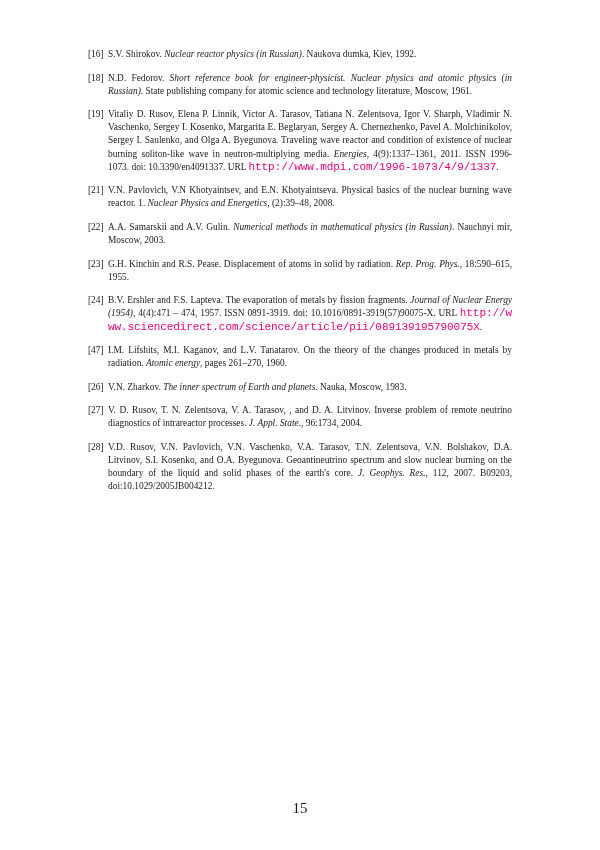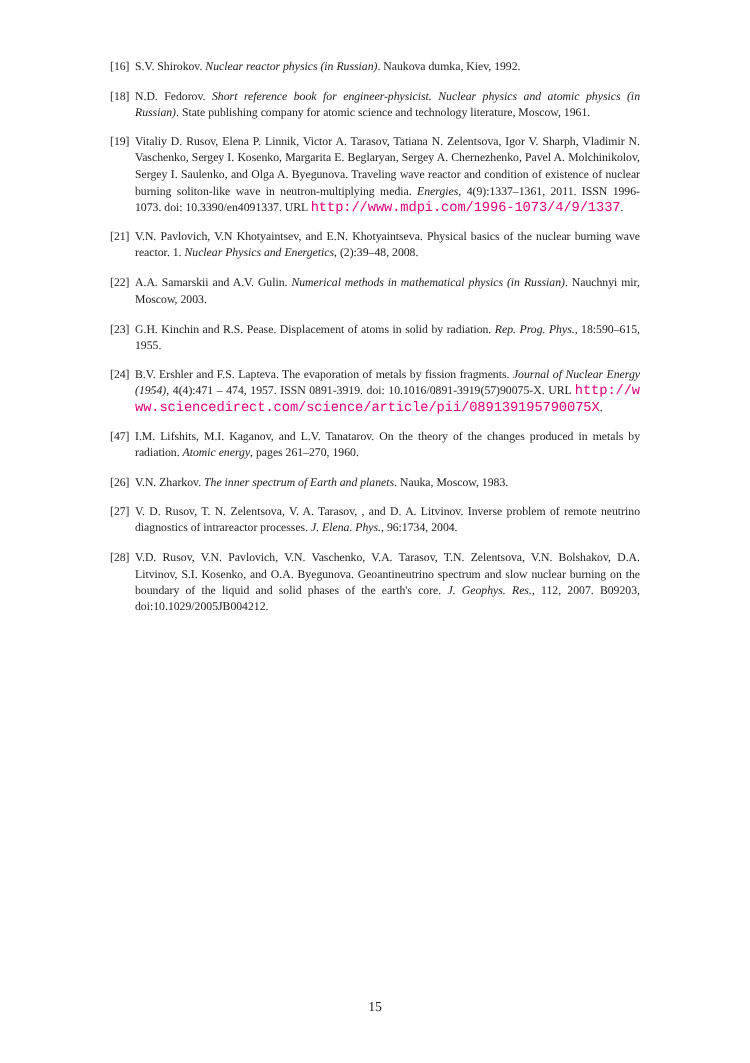--- a/index.html
+++ b/index.html
@@ -70,21 +70,21 @@
     letter-spacing: -0.08px;
     word-break: break-all;
   }
 
   #page-number {
     position: absolute;
     left: 0;
     top: 800px;
     width: 600px;
     text-align: center;
-    font-size: 11px;
+    font-size: 15px;
     color: #1a1a1a;
   }
 </style>
 </head>
 <body>
 
 <div id="page">
 
   <div id="biblio">
       <div class="ref">
@@ -118,21 +118,21 @@
       <div class="ref">
         <span class="ref-label">[47]</span>
         <span class="ref-body"><span>I.M. Lifshits, M.I. Kaganov, and L.V. Tanatarov. On the theory of the changes produced in metals by radiation. </span><span class="it">Atomic energy</span><span>, pages 261–270, 1960.</span></span>
       </div>
       <div class="ref">
         <span class="ref-label">[26]</span>
         <span class="ref-body"><span>V.N. Zharkov. </span><span class="it">The inner spectrum of Earth and planets</span><span>. Nauka, Moscow, 1983.</span></span>
       </div>
       <div class="ref">
         <span class="ref-label">[27]</span>
-        <span class="ref-body"><span>V. D. Rusov, T. N. Zelentsova, V. A. Tarasov, , and D. A. Litvinov. Inverse problem of remote neutrino diagnostics of intrareactor processes. </span><span class="it">J. Elena. Phys.</span><span>, 96:1734, 2004.</span></span>
+        <span class="ref-body"><span>V. D. Rusov, T. N. Zelentsova, V. A. Tarasov, , and D. A. Litvinov. Inverse problem of remote neutrino diagnostics of intrareactor processes. </span><span class="it">J. Appl. State.</span><span>, 96:1734, 2004.</span></span>
       </div>
       <div class="ref">
         <span class="ref-label">[28]</span>
         <span class="ref-body"><span>V.D. Rusov, V.N. Pavlovich, V.N. Vaschenko, V.A. Tarasov, T.N. Zelentsova, V.N. Bolshakov, D.A. Litvinov, S.I. Kosenko, and O.A. Byegunova. Geoantineutrino spectrum and slow nuclear burning on the boundary of the liquid and solid phases of the earth's core. </span><span class="it">J. Geophys. Res.</span><span>, 112, 2007. B09203, doi:10.1029/2005JB004212.</span></span>
       </div>
     </div>
 
   <div id="page-number">15</div>
 
 </div>

